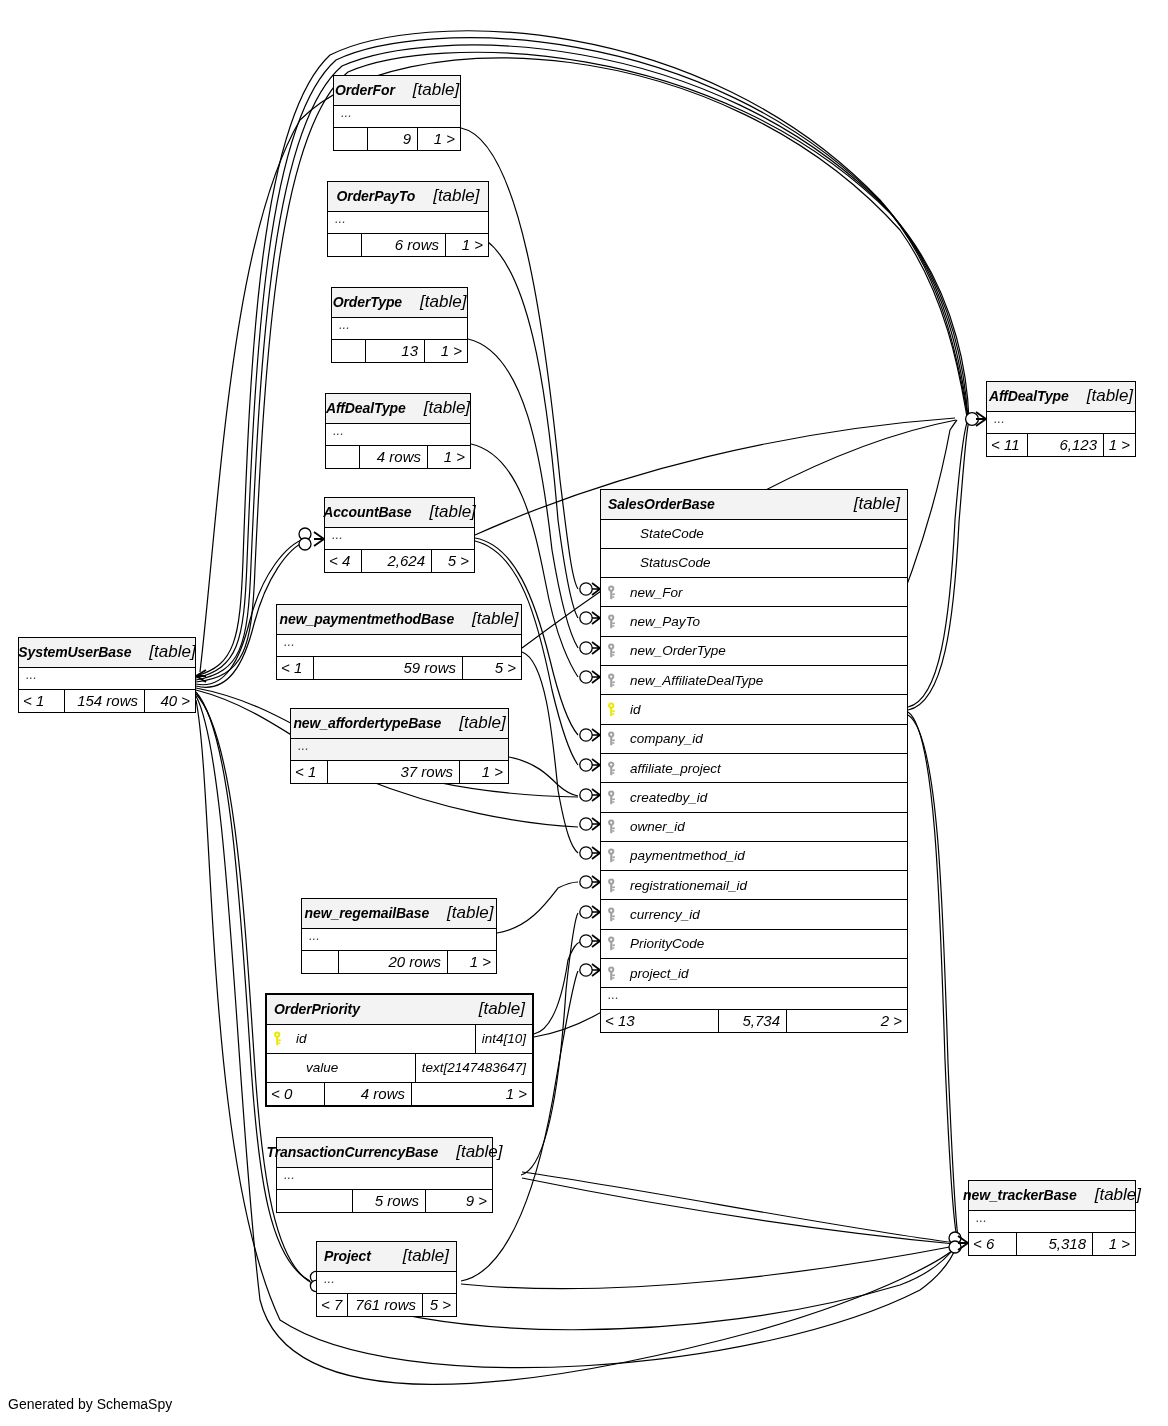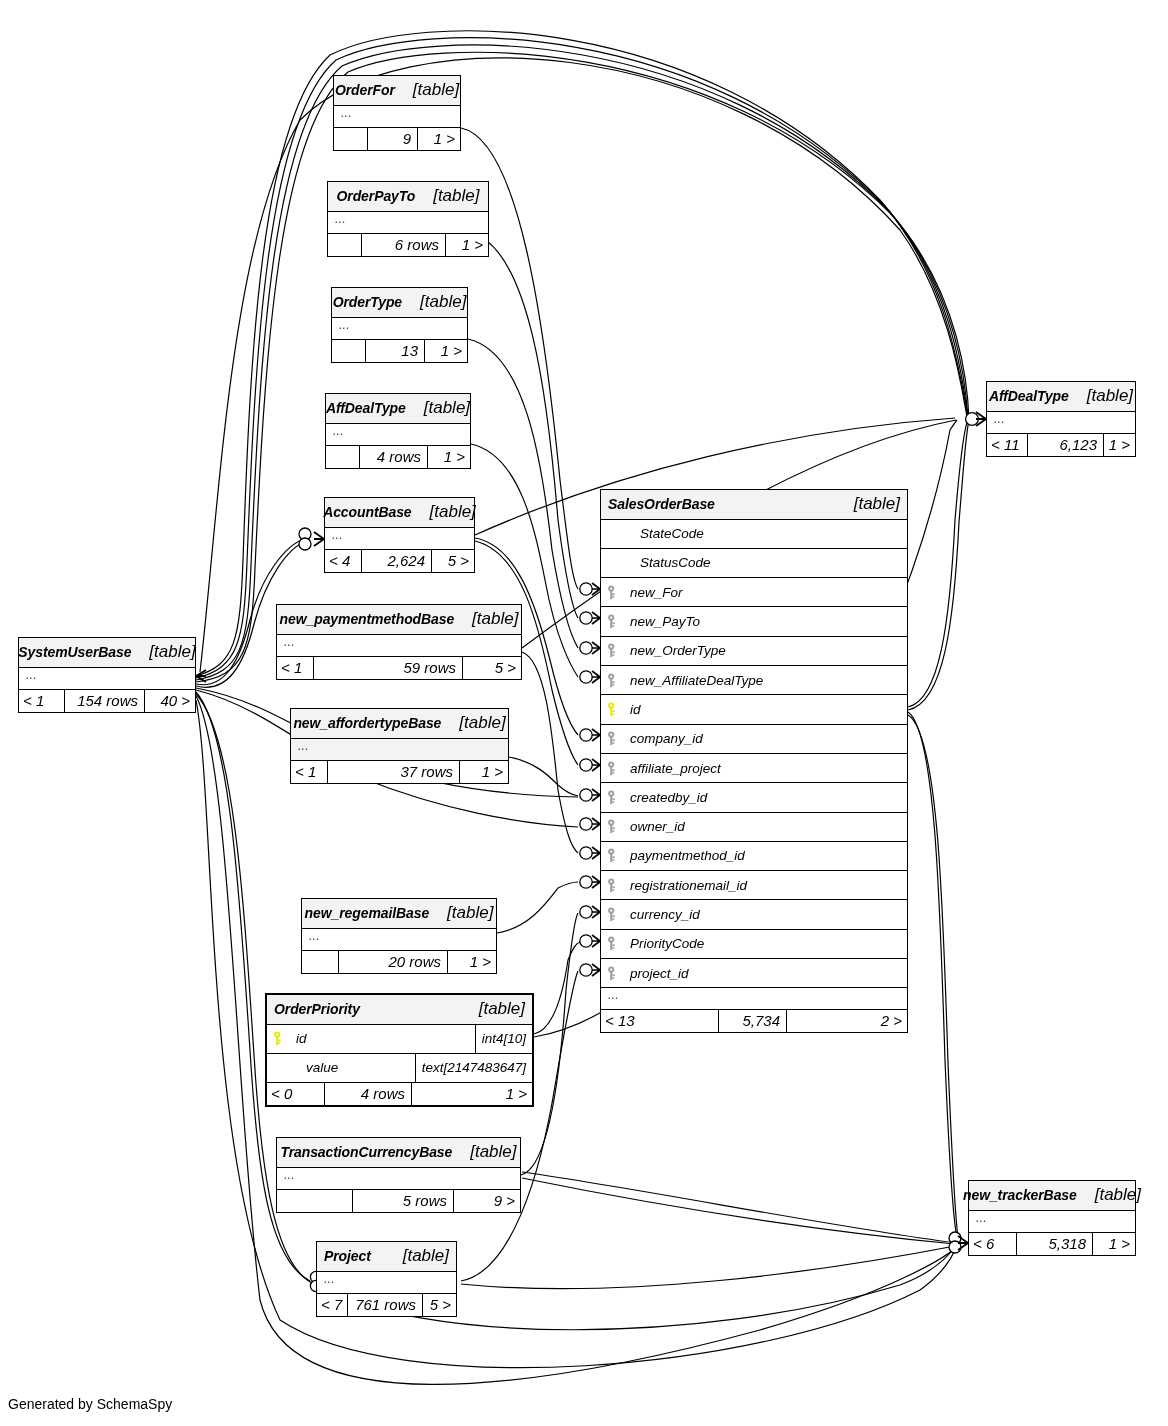--- a/index.html
+++ b/index.html
@@ -380,21 +380,21 @@
           <span class="col-key"></span>
           <span class="col-name" style="padding-left:16px">value</span>
           <span class="col-type">text[2147483647]</span>
         </div>
         <div class="foot">
           <div class="f-left" style="width:58px;flex:0 0 58px">&lt; 0</div>
           <div class="f-mid">4 rows</div>
           <div class="f-right" style="width:120px;flex:0 0 120px">1 &gt;</div>
         </div>
       </div>
-      <div class="tbl" style="left: 276px; top: 1137px; width: 245px;">
+      <div class="tbl" style="left: 276px; top: 1137px; width: 217px;">
         <div class="tbl-head center">
           <span class="tname">TransactionCurrencyBase</span>
           <span class="tkind">[table]</span>
         </div>
         <div class="ellipsis-row">...</div>
         <div class="foot">
           <div class="f-left" style="width:76px;flex:0 0 76px"></div>
           <div class="f-mid">5 rows</div>
           <div class="f-right" style="width:66px;flex:0 0 66px">9 &gt;</div>
         </div>

